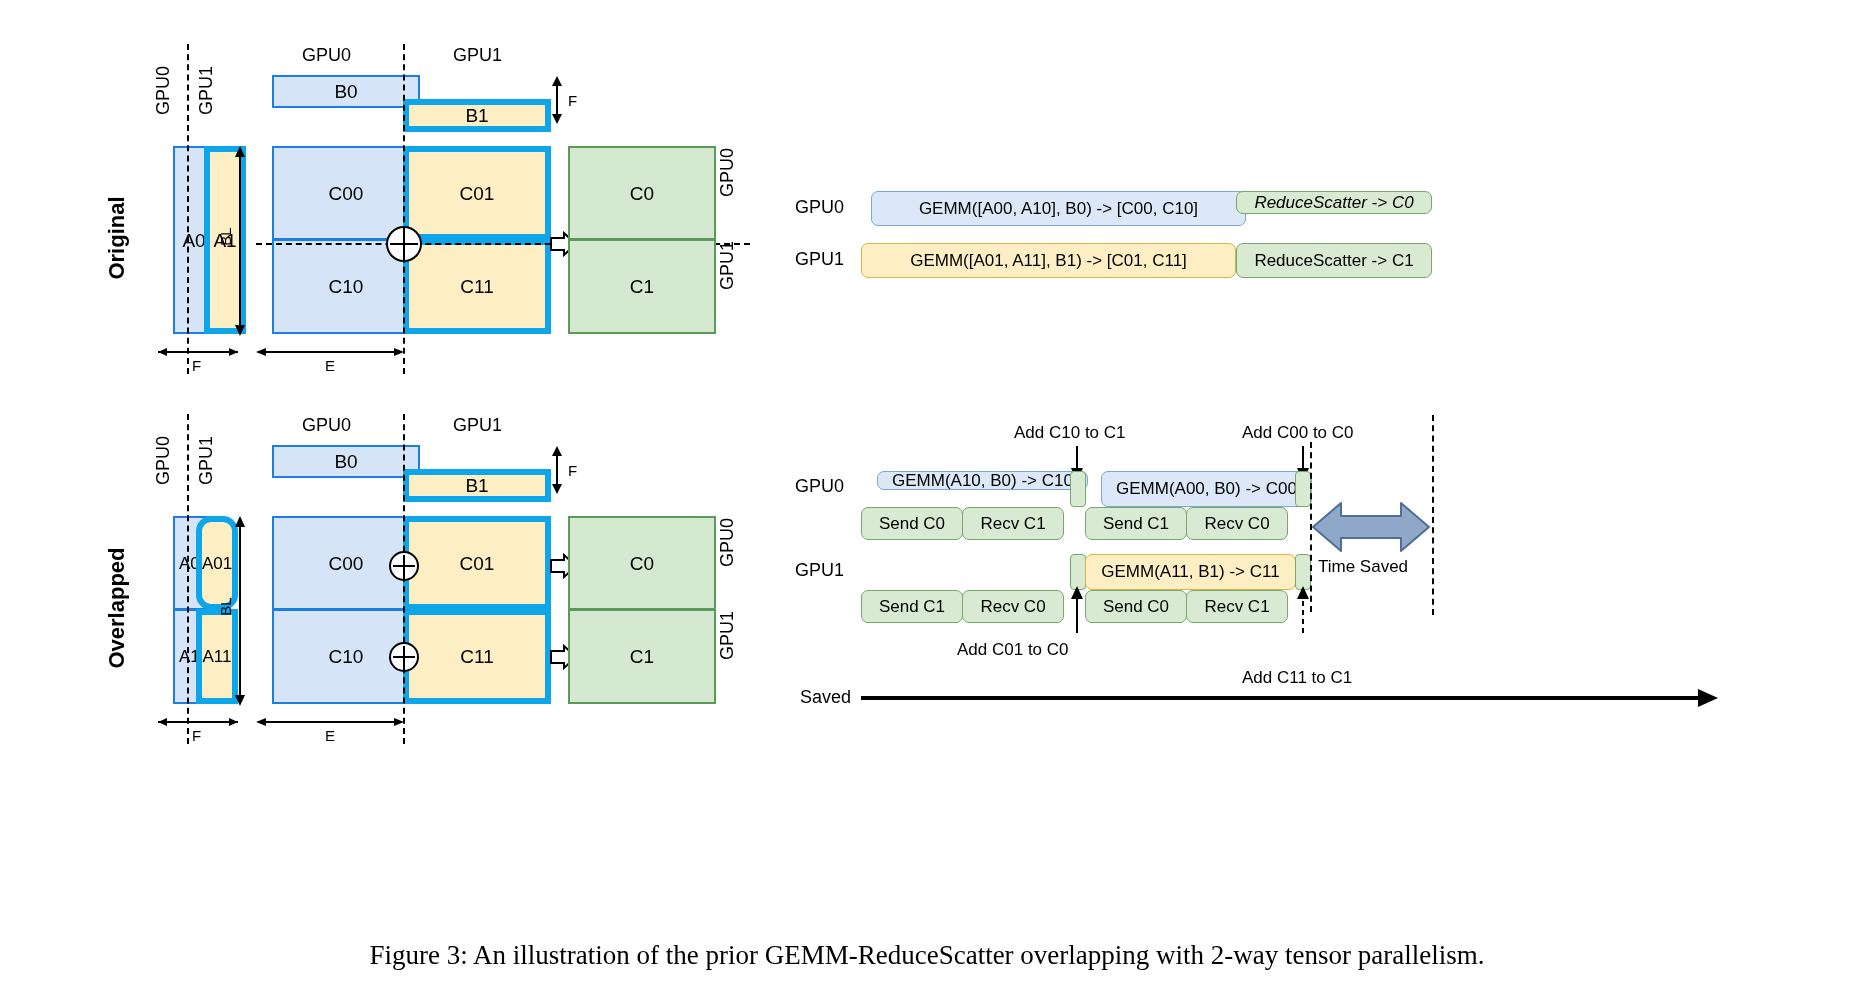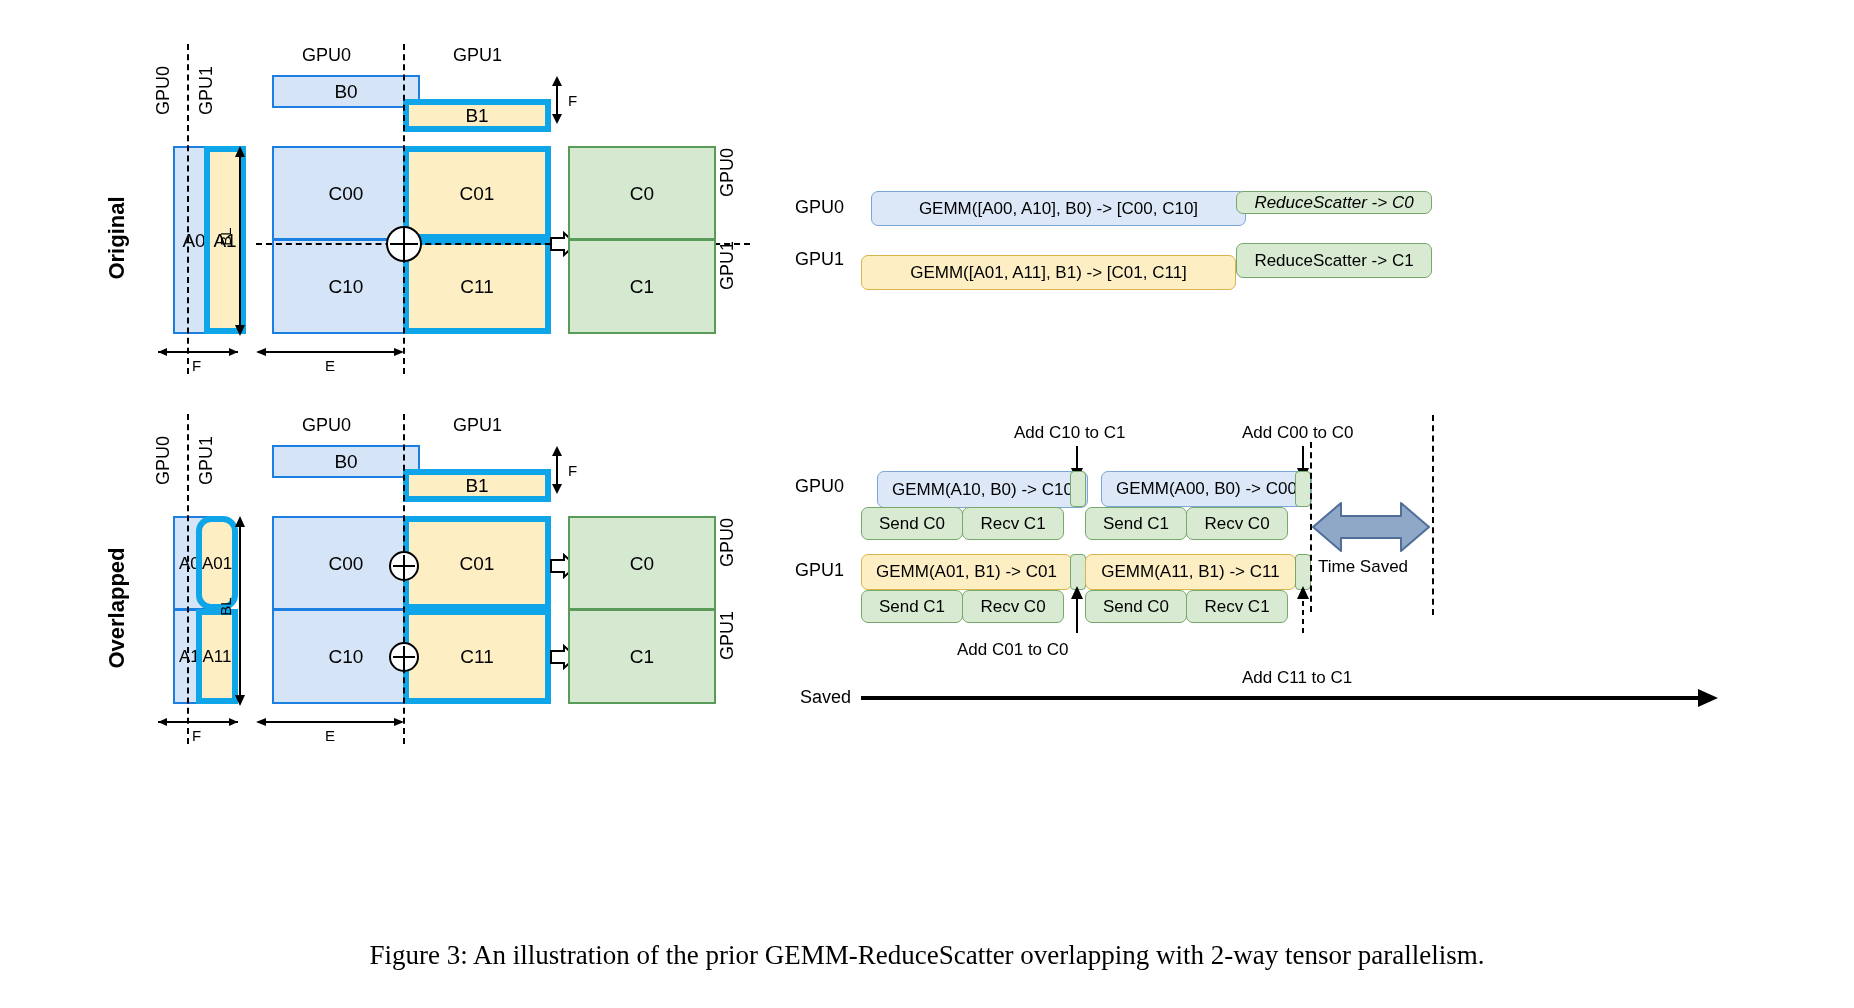--- a/index.html
+++ b/index.html
@@ -104,21 +104,21 @@
   <div class="blk green" style="left:568px;top:146px;width:148px;height:94px;">C0</div>
   <div class="blk green" style="left:568px;top:239px;width:148px;height:95px;">C1</div>
   <div class="lbl rot" style="left:687px;top:162px;width:80px;text-align:center;">GPU0</div>
   <div class="lbl rot" style="left:687px;top:255px;width:80px;text-align:center;">GPU1</div>
 
   <div class="rowlab" style="left:795px;top:197px;">GPU0</div>
   <div class="bar blue" style="left:855px;top:191px;width:375px;height:35px;">GEMM([A00, A10], B0) -&gt; [C00, C10]</div>
   <div class="bar green" style="left:1236px;top:191px;width:196px;height:23px;font-style:italic;">ReduceScatter -&gt; C0</div>
 
   <div class="rowlab" style="left:795px;top:249px;">GPU1</div>
-  <div class="bar yellow" style="left:861px;top:243px;width:375px;height:35px;margin-top:12px;">GEMM([A01, A11], B1) -&gt; [C01, C11]</div>
+  <div class="bar yellow" style="left:861px;top:243px;width:375px;height:35px;">GEMM([A01, A11], B1) -&gt; [C01, C11]</div>
   <div class="bar green" style="left:1236px;top:243px;width:196px;height:35px;">ReduceScatter -&gt; C1</div>
 
   <div class="side-title rot" style="left:42px;top:595px;width:150px;text-align:center;">Overlapped</div>
 
   <div class="lbl rot" style="left:123px;top:450px;width:80px;text-align:center;">GPU0</div>
   <div class="lbl rot" style="left:166px;top:450px;width:80px;text-align:center;">GPU1</div>
 
   <div class="blk blue" style="left:157px;top:516px;width:42px;height:94px;font-size:17px;">A00</div>
   <div class="blk yellow" style="left:196px;top:516px;width:42px;height:94px;font-size:17px;border-radius:15px;">A01</div>
   <div class="blk blue" style="left:157px;top:609px;width:42px;height:95px;font-size:17px;">A10</div>
@@ -194,32 +194,31 @@
     <polygon points="1077,481 1071,468 1083,468" fill="#000"></polygon>
   </svg>
 
   <div class="ann" style="left:1242px;top:423px;">Add C00 to C0</div>
   <svg width="1854" height="1008">
     <line x1="1303" y1="446" x2="1303" y2="474" stroke="#000" stroke-width="2"></line>
     <polygon points="1303,481 1297,468 1309,468" fill="#000"></polygon>
   </svg>
 
   <div class="rowlab" style="left:795px;top:476px;">GPU0</div>
-  <div class="bar blue" style="left:861px;top:471px;width:211px;height:37px;">GEMM(A10, B0) -&gt; C10</div>
+  <div class="bar blue" style="left:861px;top:471px;width:211px;height:19px;">GEMM(A10, B0) -&gt; C10</div>
   <div class="bar greenslim" style="left:1070px;top:471px;width:16px;height:36px;"></div>
   <div class="bar blue" style="left:1085px;top:471px;width:211px;height:36px;">GEMM(A00, B0) -&gt; C00</div>
   <div class="bar greenslim" style="left:1295px;top:471px;width:16px;height:36px;"></div>
 
   <div class="bar green" style="left:861px;top:507px;width:102px;height:33px;">Send C0</div>
   <div class="bar green" style="left:962px;top:507px;width:102px;height:33px;">Recv C1</div>
   <div class="bar green" style="left:1085px;top:507px;width:102px;height:33px;">Send C1</div>
   <div class="bar green" style="left:1186px;top:507px;width:102px;height:33px;">Recv C0</div>
 
   <div class="rowlab" style="left:795px;top:560px;">GPU1</div>
-  <div class="bar yellow" style="left:861px;top:554px;width:211px;height:36px;">GEMM(A01, B1) -&gt; C01</div>
   <div class="bar greenslim" style="left:1070px;top:554px;width:16px;height:36px;"></div>
   <div class="bar yellow" style="left:1085px;top:554px;width:211px;height:36px;">GEMM(A11, B1) -&gt; C11</div>
   <div class="bar greenslim" style="left:1295px;top:554px;width:16px;height:36px;"></div>
 
   <div class="bar green" style="left:861px;top:590px;width:102px;height:33px;">Send C1</div>
   <div class="bar green" style="left:962px;top:590px;width:102px;height:33px;">Recv C0</div>
   <div class="bar green" style="left:1085px;top:590px;width:102px;height:33px;">Send C0</div>
   <div class="bar green" style="left:1186px;top:590px;width:102px;height:33px;">Recv C1</div>
 
   <svg width="1854" height="1008">

